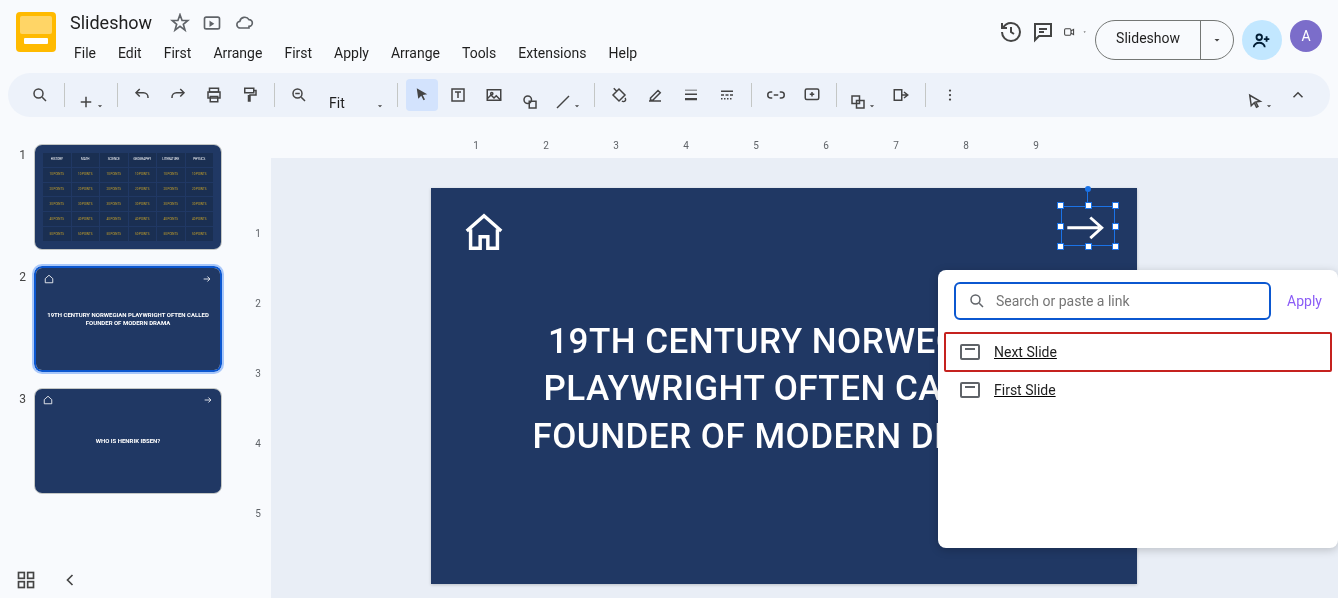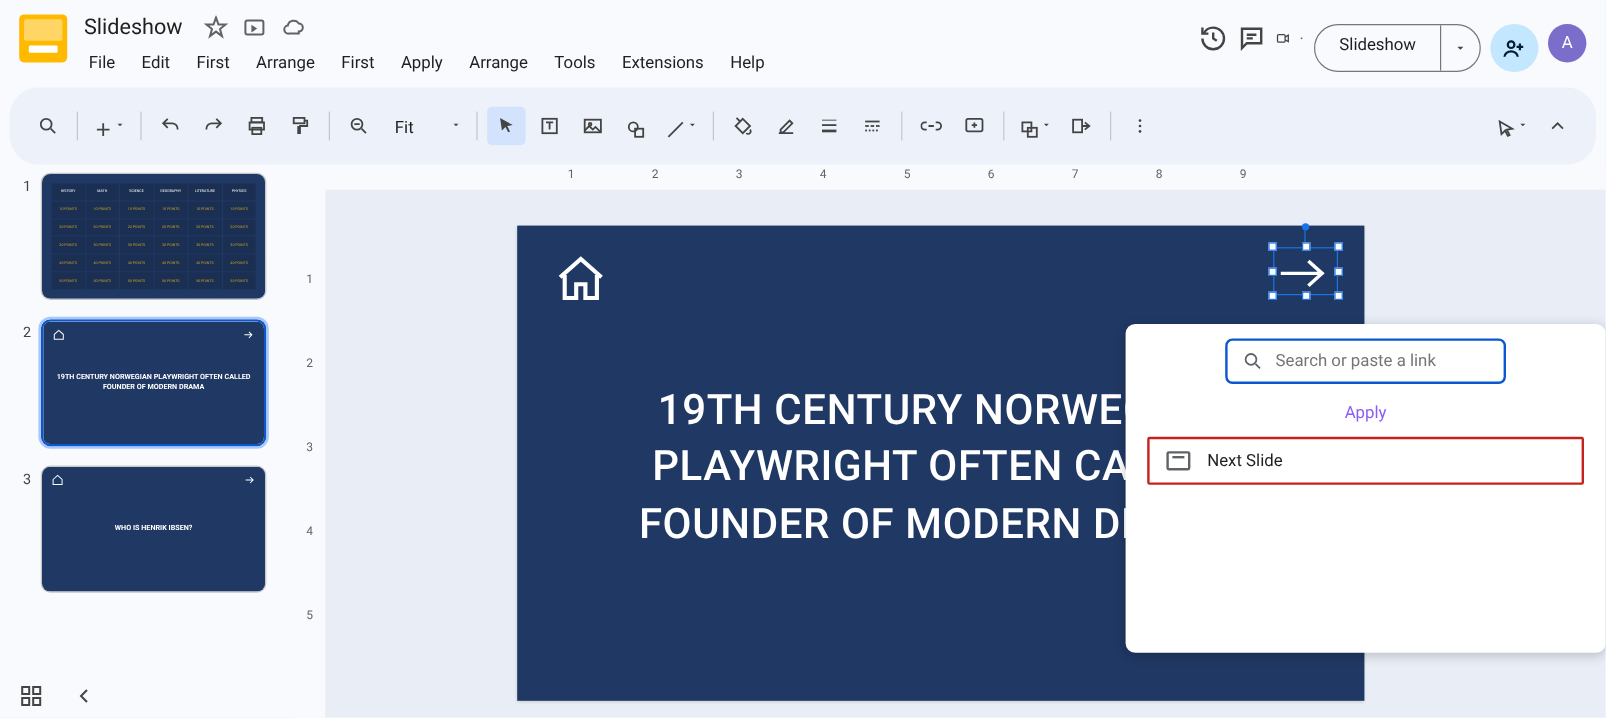--- a/index.html
+++ b/index.html
@@ -25,21 +25,21 @@
   .slideshow-dd { padding: 9px 10px; border-left: 1px solid #747775; display: flex; align-items: center; cursor: pointer; }
   .share-btn { width: 40px; height: 40px; border-radius: 20px; background: #c2e7ff; display: flex; align-items: center; justify-content: center; color: #001d35; cursor: pointer; }
   .avatar { width: 32px; height: 32px; border-radius: 50%; background: #7b6dca; color: #fff; display: flex; align-items: center; justify-content: center; font-size: 14px; }
   
   .toolbar { display: flex; align-items: center; gap: 4px; padding: 6px 16px; margin: 6px 8px; background: #edf2fa; border-radius: 24px; }
   .tb-btn { min-width: 32px; height: 32px; border-radius: 4px; display: flex; align-items: center; justify-content: center; color: #444; cursor: pointer; padding: 0 4px; }
   .tb-btn.active { background: #d3e3fd; }
   .tb-sep { width: 1px; height: 24px; background: #c4c7c5; margin: 0 4px; }
   .tb-text { font-size: 14px; color: #1f1f1f; padding: 0 6px; }
   .tb-spacer { flex: 1; }
-  .tb-dd { display: flex; align-items: flex-start; margin-top: 20px; }
+  .tb-dd { display: flex; align-items: flex-end; }
   
   .workspace { display: flex; position: absolute; top: 140px; left: 0; right: 0; bottom: 0; }
   
   .filmstrip { width: 245px; padding: 4px 12px; overflow-y: auto; }
   .thumb-row { display: flex; align-items: flex-start; gap: 8px; margin-bottom: 16px; }
   .thumb-num { font-size: 12px; color: #444; width: 14px; text-align: right; padding-top: 4px; }
   .thumb { width: 188px; height: 106px; border-radius: 8px; border: 1px solid #c4c7c5; overflow: hidden; cursor: pointer; }
   .thumb.selected { border: 2px solid #0b57d0; outline: 2px solid #a8c7fa; }
   .thumb-inner { width: 100%; height: 100%; background: #203864; display: flex; flex-direction: column; align-items: center; justify-content: center; position: relative; padding: 8px; }
   .thumb-board { display: grid; grid-template-columns: repeat(6, 1fr); grid-template-rows: repeat(6, 1fr); gap: 1px; width: 100%; height: 100%; }
@@ -65,25 +65,25 @@
   .sel-h-tl { top: -4px; left: -4px; } .sel-h-tr { top: -4px; right: -4px; }
   .sel-h-bl { bottom: -4px; left: -4px; } .sel-h-br { bottom: -4px; right: -4px; }
   .sel-h-tm { top: -4px; left: 50%; margin-left: -3px; } .sel-h-bm { bottom: -4px; left: 50%; margin-left: -3px; }
   .sel-h-lm { top: 50%; left: -4px; margin-top: -3px; } .sel-h-rm { top: 50%; right: -4px; margin-top: -3px; }
   .sel-rotate { position: absolute; top: -20px; left: 50%; margin-left: -3px; width: 6px; height: 6px; border-radius: 50%; background: #1a73e8; }
   .sel-rotate::after { content: ''; position: absolute; top: 6px; left: 2px; width: 1px; height: 10px; background: #1a73e8; }
   .sel-box { position: absolute; inset: 0; border: 1px solid #1a73e8; }
   .arrow-shape { position: absolute; inset: 8px 4px; }
   
   .link-popup { position: absolute; top: 270px; right: 0; width: 400px; background: #fff; border-radius: 8px; box-shadow: 0 2px 10px rgba(0,0,0,0.2); z-index: 100; padding-bottom: 140px; }
-  .link-top { display: flex; align-items: center; padding: 12px 16px; gap: 16px; flex-direction: column; }
+  .link-top { display: flex; align-items: center; padding: 12px 16px; gap: 16px; }
   .link-search { flex: 1; display: flex; align-items: center; gap: 10px; border: 2px solid #0b57d0; border-radius: 6px; padding: 8px 12px; }
   .link-search input { border: none; outline: none; font-size: 14px; flex: 1; color: #1f1f1f; }
   .link-apply { font-size: 14px; color: #8b5cf6; cursor: default; }
-  .link-options { padding: 0 20px; }
+  .link-options { padding: 0 8px; text-decoration: underline; }
   .link-opt { display: flex; align-items: center; gap: 14px; padding: 10px 14px; font-size: 14px; color: #1f1f1f; border-radius: 4px; cursor: pointer; }
   .link-opt.highlighted { border: 2px solid #c5221f; border-radius: 2px; margin: 0 -2px; }
   .link-opt-icon { width: 20px; height: 16px; border: 2px solid #5f6368; border-radius: 2px; position: relative; }
   .link-opt-icon::after { content: ''; position: absolute; top: 2px; left: 3px; right: 3px; height: 2px; background: #5f6368; }
   
   .bottom-bar { position: absolute; bottom: 4px; left: 12px; display: flex; gap: 16px; }
   .bb-icon { width: 28px; height: 28px; color: #444; display: flex; align-items: center; justify-content: center; cursor: pointer; }
   
   svg { display: block; }
 </style>
@@ -472,20 +472,24 @@
         </svg>
       <input type="text" placeholder="Search or paste a link" style="">
     </div>
     <div class="link-apply">Apply</div>
   </div>
   <div class="link-options">
     <div class="link-opt highlighted">
       <div class="link-opt-icon"></div>
       <span>Next Slide</span>
     </div>
+    <div class="link-opt">
+      <div class="link-opt-icon"></div>
+      <span>First Slide</span>
+    </div>
   </div>
 </div>
 
 <div class="bottom-bar">
   <div class="bb-icon">
       <svg width="20" height="20" viewBox="0 0 24 24" fill="none" stroke="#444" stroke-width="2">
         <rect x="3" y="3" width="7" height="7"></rect>
         <rect x="14" y="3" width="7" height="7"></rect>
         <rect x="3" y="14" width="7" height="7"></rect>
         <rect x="14" y="14" width="7" height="7"></rect>

